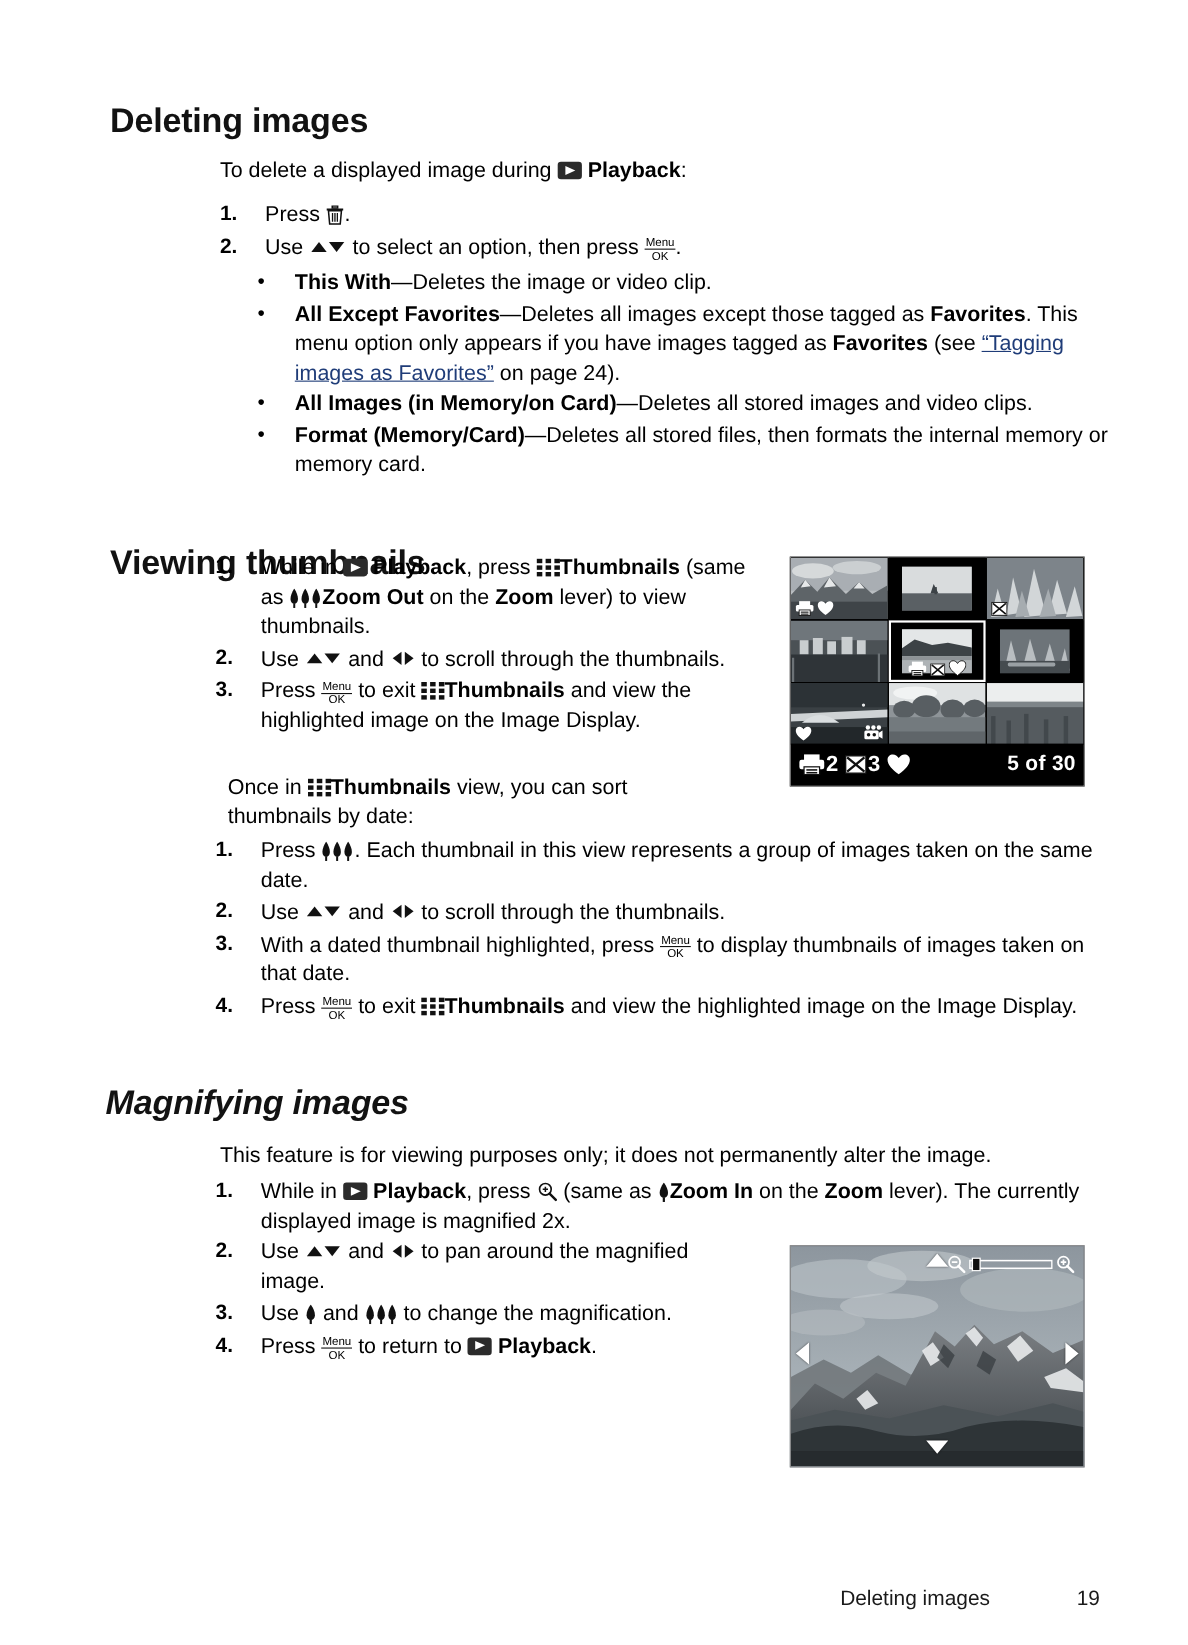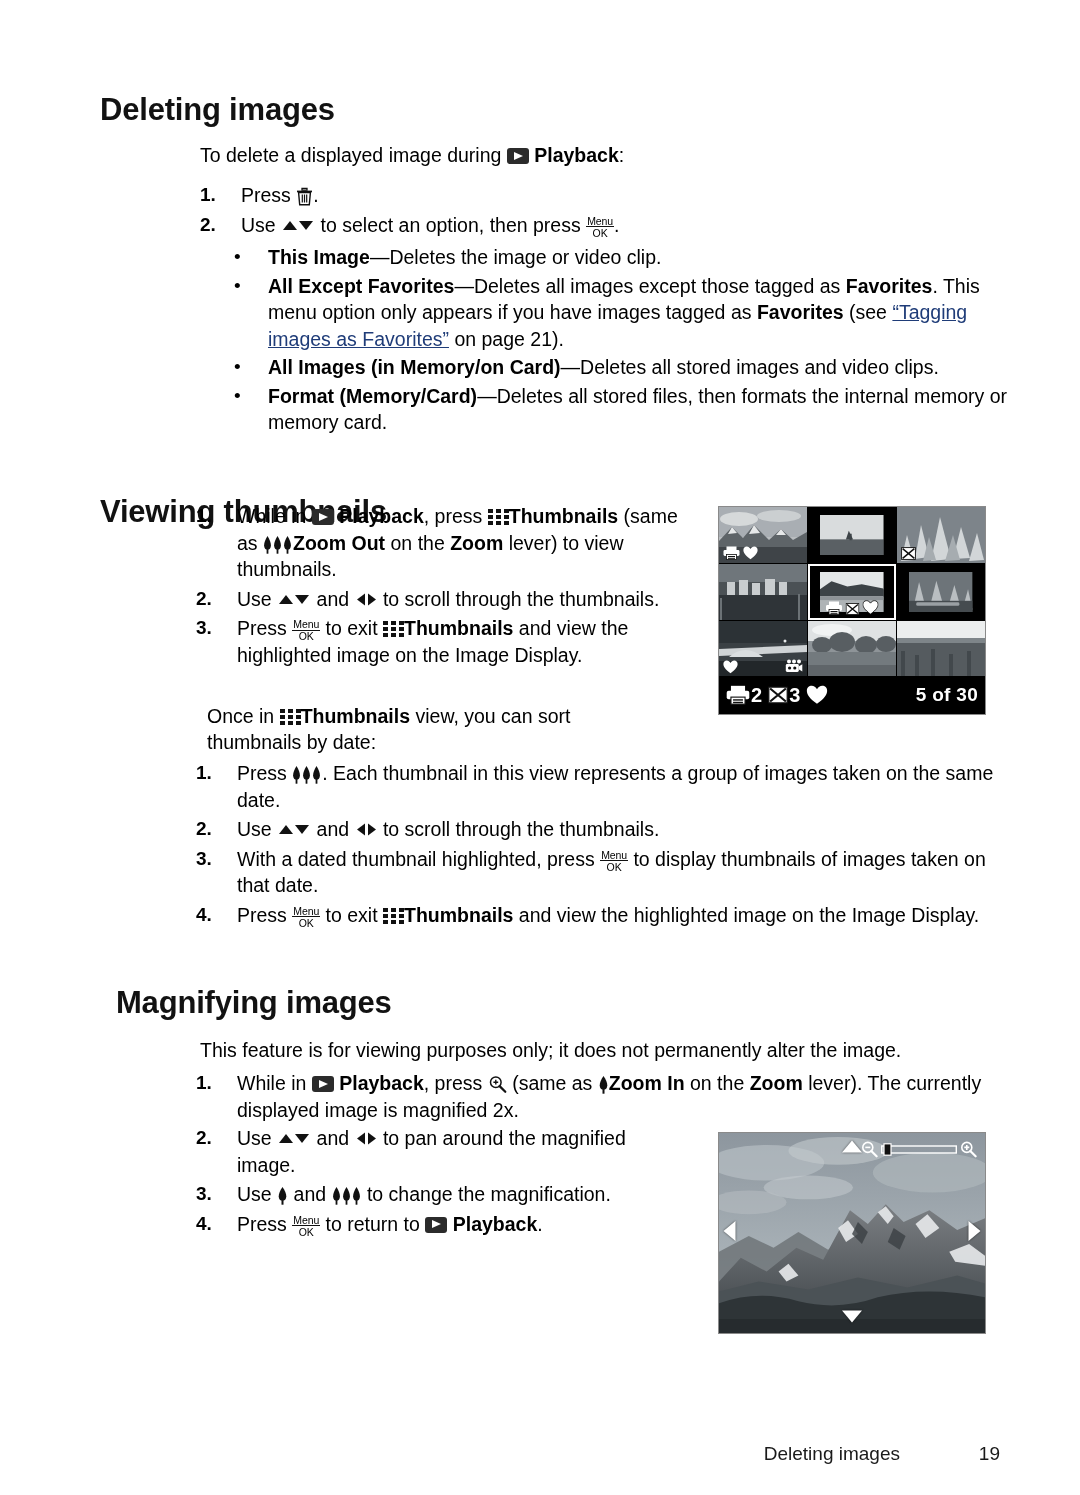--- a/index.html
+++ b/index.html
@@ -275,25 +275,25 @@
           </svg>
         </span>
         <span>to select an option, then press</span>
         <span class="ico ico-menuok"><span class="mtop">Menu</span><span class="mbot">OK</span></span><span>.</span>
       </li>
     </ol>
 
     <ul class="bullets" style="margin-top:6px; margin-left:32px;">
       <li>
         <span class="dot">•</span>
-        <b>This Image</b><span>—Deletes the image or video clip.</span>
+        <b>This With</b><span>—Deletes the image or video clip.</span>
       </li>
       <li>
         <span class="dot">•</span>
-        <b>All Except Favorites</b><span>—Deletes all images except those tagged as </span><b>Favorites</b><span>. This menu option only appears if you have images tagged as </span><b>Favorites</b><span> (see </span><a class="doclink" href="#">“Tagging images as Favorites”</a><span> on page 21).</span>
+        <b>All Except Favorites</b><span>—Deletes all images except those tagged as </span><b>Favorites</b><span>. This menu option only appears if you have images tagged as </span><b>Favorites</b><span> (see </span><a class="doclink" href="#">“Tagging images as Favorites”</a><span> on page 24).</span>
       </li>
       <li>
         <span class="dot">•</span>
         <b>All Images (in Memory/on Card)</b><span>—Deletes all stored images and video clips.</span>
       </li>
       <li>
         <span class="dot">•</span>
         <b>Format (Memory/Card)</b><span>—Deletes all stored files, then formats the internal memory or memory card.</span>
       </li>
     </ul>
@@ -422,21 +422,21 @@
         <span>to exit</span>
         <span class="ico ico-thumbs">
           <i style="left:0;top:0"></i><i style="left:8px;top:0"></i><i style="left:16px;top:0"></i>
           <i style="left:0;top:6px"></i><i style="left:8px;top:6px"></i><i style="left:16px;top:6px"></i>
           <i style="left:0;top:12px"></i><i style="left:8px;top:12px"></i><i style="left:16px;top:12px"></i>
         </span><b>Thumbnails</b><span> and view the highlighted image on the Image Display.</span>
       </li>
     </ol>
   </div>
 
-  <h1 class="section-title" style="position:absolute; left:116px; top:985px;">Magnifying images</h1>
+  <h1 class="section-title" style="position:absolute; left:96px; top:985px;font-style:italic;">Magnifying images</h1>
 
   <div class="para" style="position:absolute; left:200px; top:1037px; width:812px;">This feature is for viewing purposes only; it does not permanently alter the image.</div>
 
   <div style="position:absolute; left:196px; top:1070px; width:815px;">
     <ol class="steps">
       <li>
         <span class="num">1.</span>
         <span>While in</span>
         <span class="ico ico-playback"></span>
         <b>Playback</b><span>, press</span>

